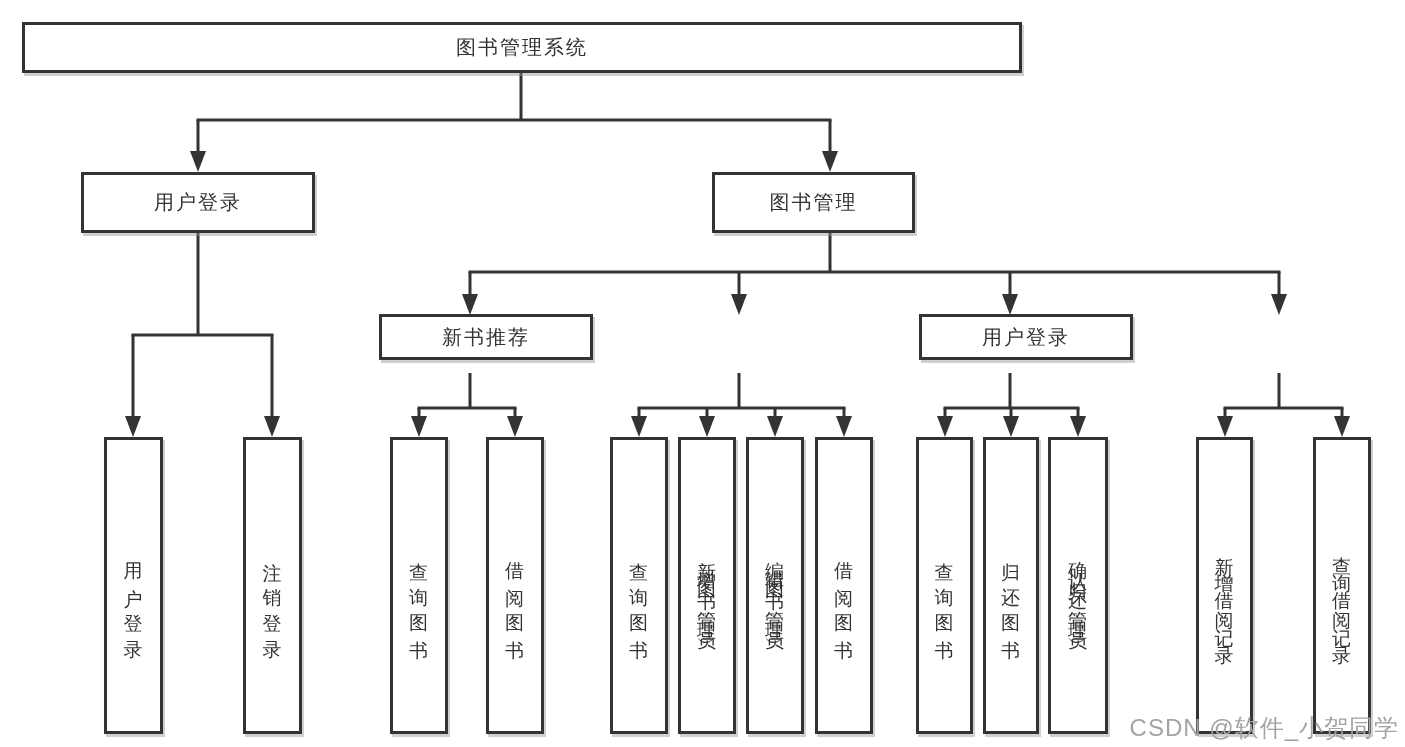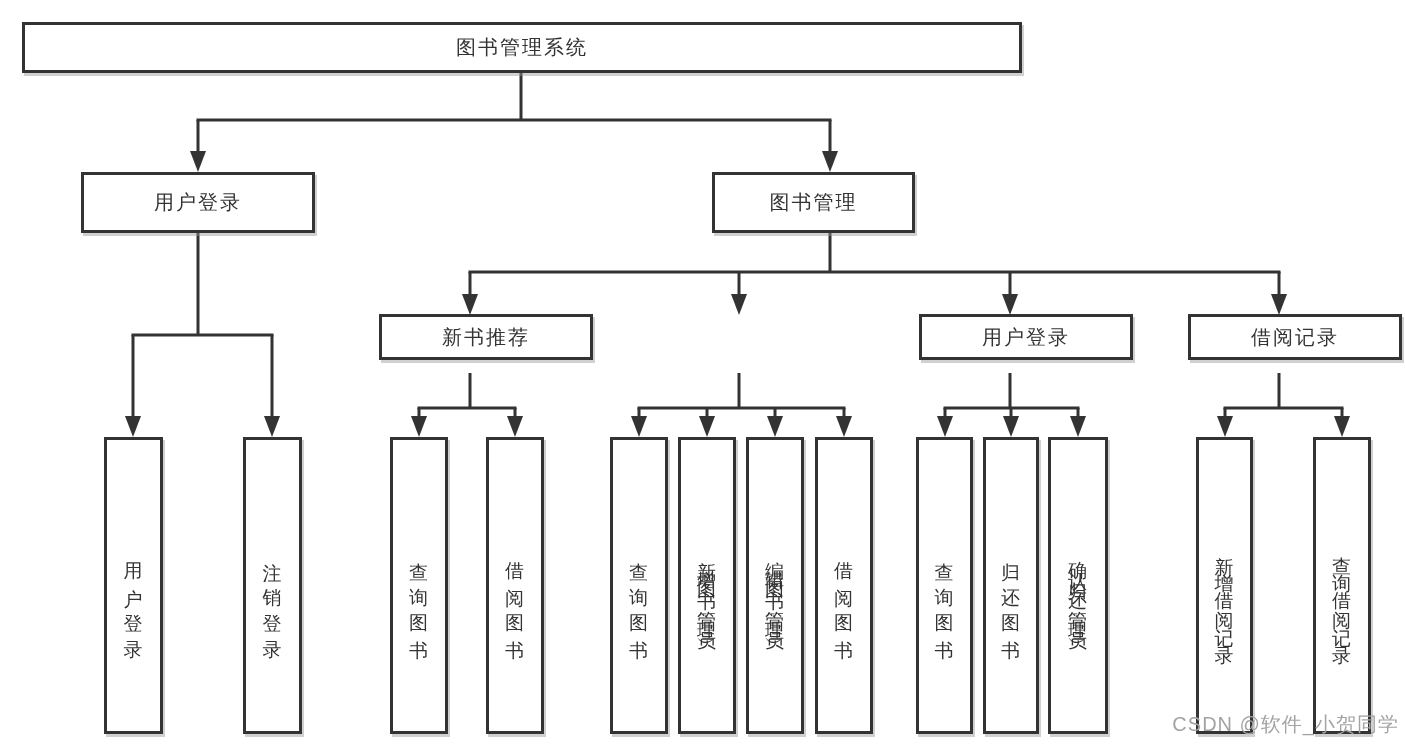--- a/index.html
+++ b/index.html
@@ -16,21 +16,21 @@
     border:3px solid var(--line,#333);
     box-shadow:2px 3px 0 rgba(150,150,150,0.45);
     display:flex; align-items:center; justify-content:center;
   }
   .hlabel { font-size:20px; letter-spacing:2px; white-space:nowrap; }
   .vtext  { writing-mode:vertical-rl; text-orientation:mixed; font-size:19px; line-height:1; }
   .leaf   { top:437px; height:297px; }
   .lvl3   { top:314px; height:46px;margin-left:16px; }
   .lvl2   { top:172px; height:61px; }
   .watermark {
-    position:absolute; right:6px; bottom:9px; font-size:20px;
+    position:absolute; right:6px; bottom:3px; font-size:24px;
     color:var(--watermark,#a3a3a3); letter-spacing:1px; white-space:nowrap;
   }
 </style>
 </head>
 <body>
 
 <div class="canvas">
 
   <svg class="edges" viewBox="0 0 1405 747" xmlns="http://www.w3.org/2000/svg">
 
@@ -104,23 +104,20 @@
   <div class="node lvl2" style="left:712px;width:203px">
     <span class="hlabel">图书管理</span>
   </div>
 
   <div class="node lvl3" style="left:363px;width:214px">
     <span class="hlabel">新书推荐</span>
   </div>
   <div class="node lvl3" style="left:903px;width:214px">
     <span class="hlabel">用户登录</span>
   </div>
-  <div class="node lvl3" style="left:1172px;width:214px">
-    <span class="hlabel">借阅记录</span>
-  </div>
 
   <div class="node leaf" style="left:104px;width:59px">
     <span class="vtext" style="letter-spacing: 26px; transform: translateY(13px);">用户登录</span>
   </div>
   <div class="node leaf" style="left:243px;width:59px">
     <span class="vtext" style="letter-spacing: 26px; transform: translateY(13px);">注销登录</span>
   </div>
 
   <div class="node leaf" style="left:390px;width:58px">
     <span class="vtext" style="letter-spacing: 26px; transform: translateY(13px);">查询图书</span>

